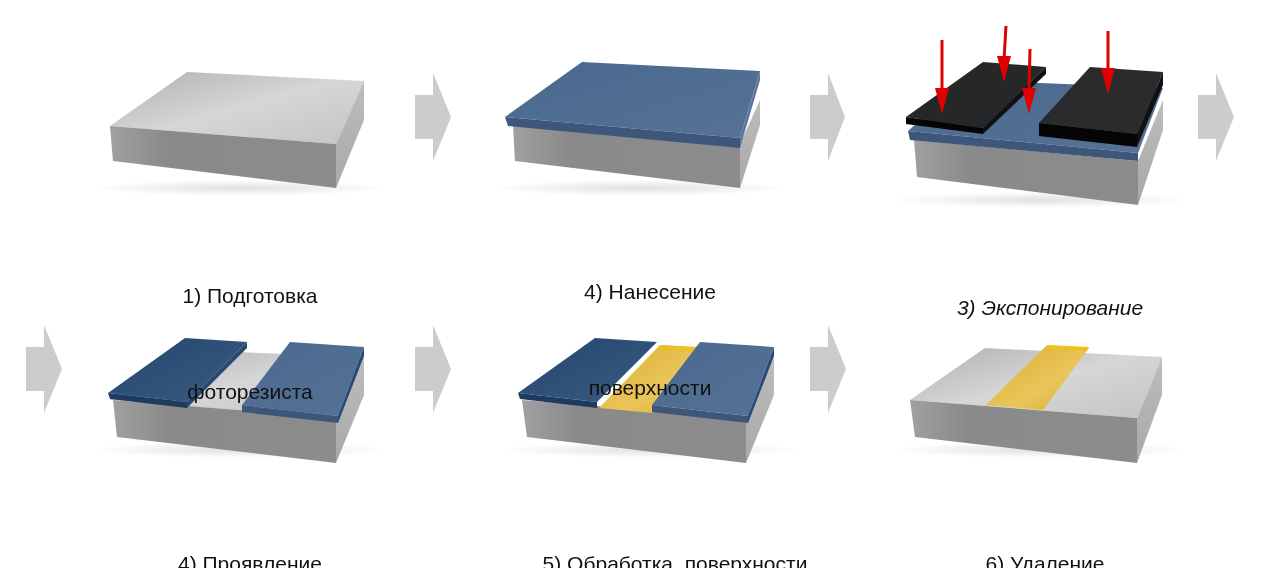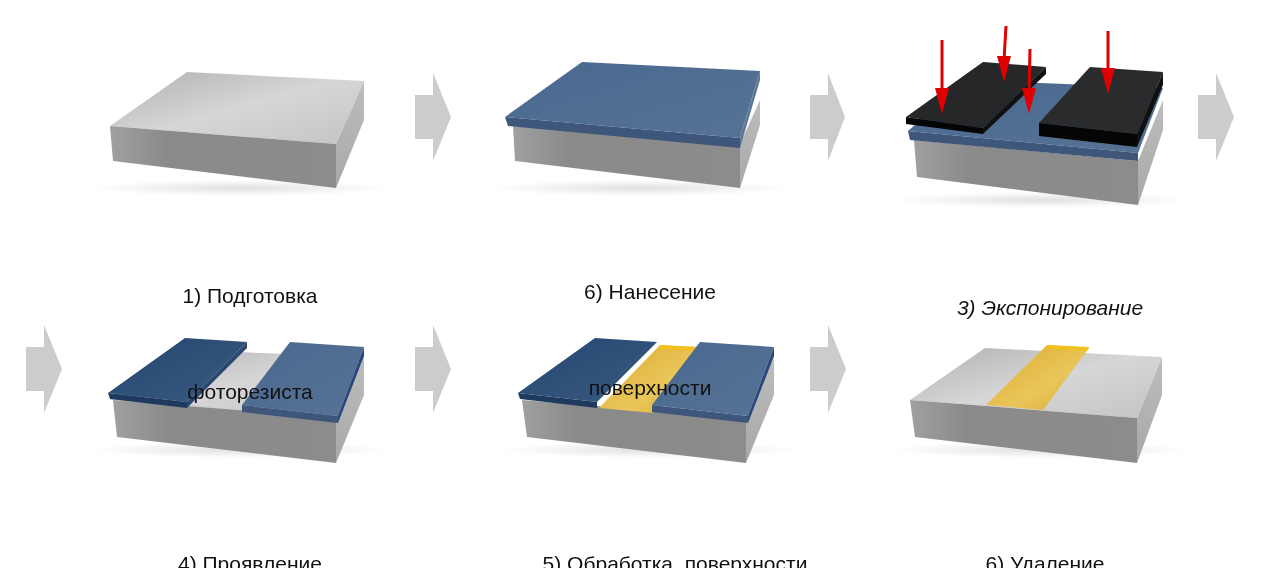--- a/index.html
+++ b/index.html
@@ -142,21 +142,21 @@
     <polygon points="415,347 433,347 433,325 451,369 433,413 433,391 415,391"></polygon>
     <polygon points="810,347 828,347 828,325 846,369 828,413 828,391 810,391"></polygon>
   </g>
 </svg>
 
 <div class="label" style="left:120px; top:216px; width:260px;">
   <div>1) Подготовка</div>
   <div>фоторезиста</div>
 </div>
 <div class="label" style="left:520px; top:212px; width:260px;">
-  <div>6) Нанесение</div>
+  <div>4) Нанесение</div>
   <div>поверхности</div>
 </div>
 <div class="label" style="left:900px; top:228px; width:300px;font-style:italic;">
   <div>3) Экспонирование</div>
 </div>
 <div class="label" style="left:115px; top:484px; width:270px;">
   <div>4) Проявление</div>
   
 </div>
 <div class="label" style="left:455px; top:484px; width:440px;">

